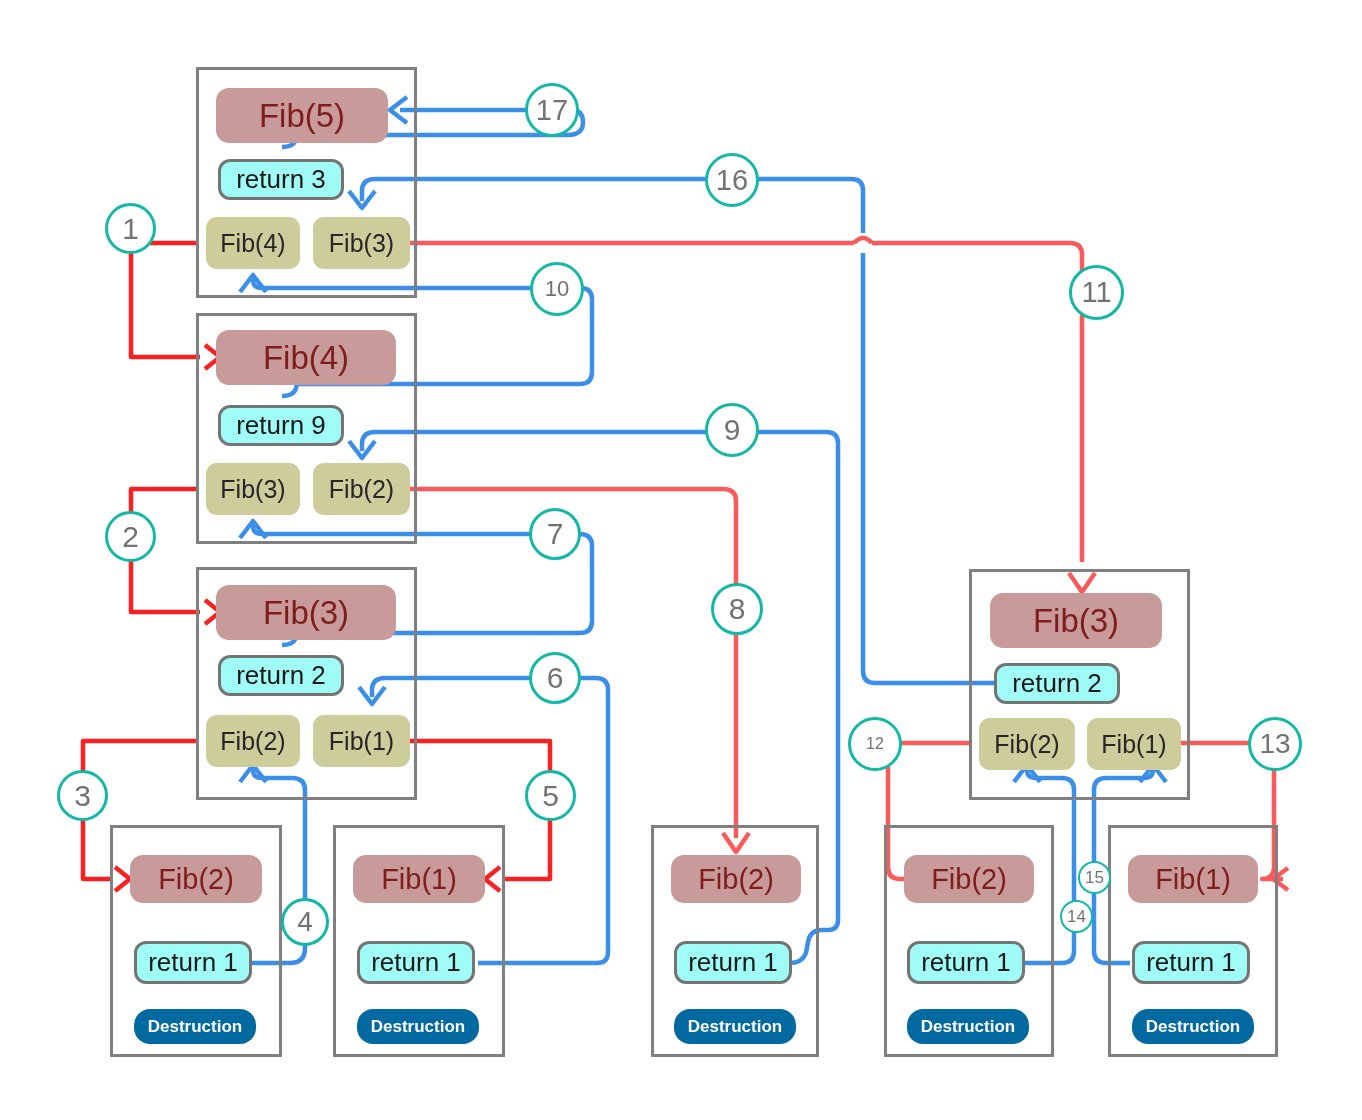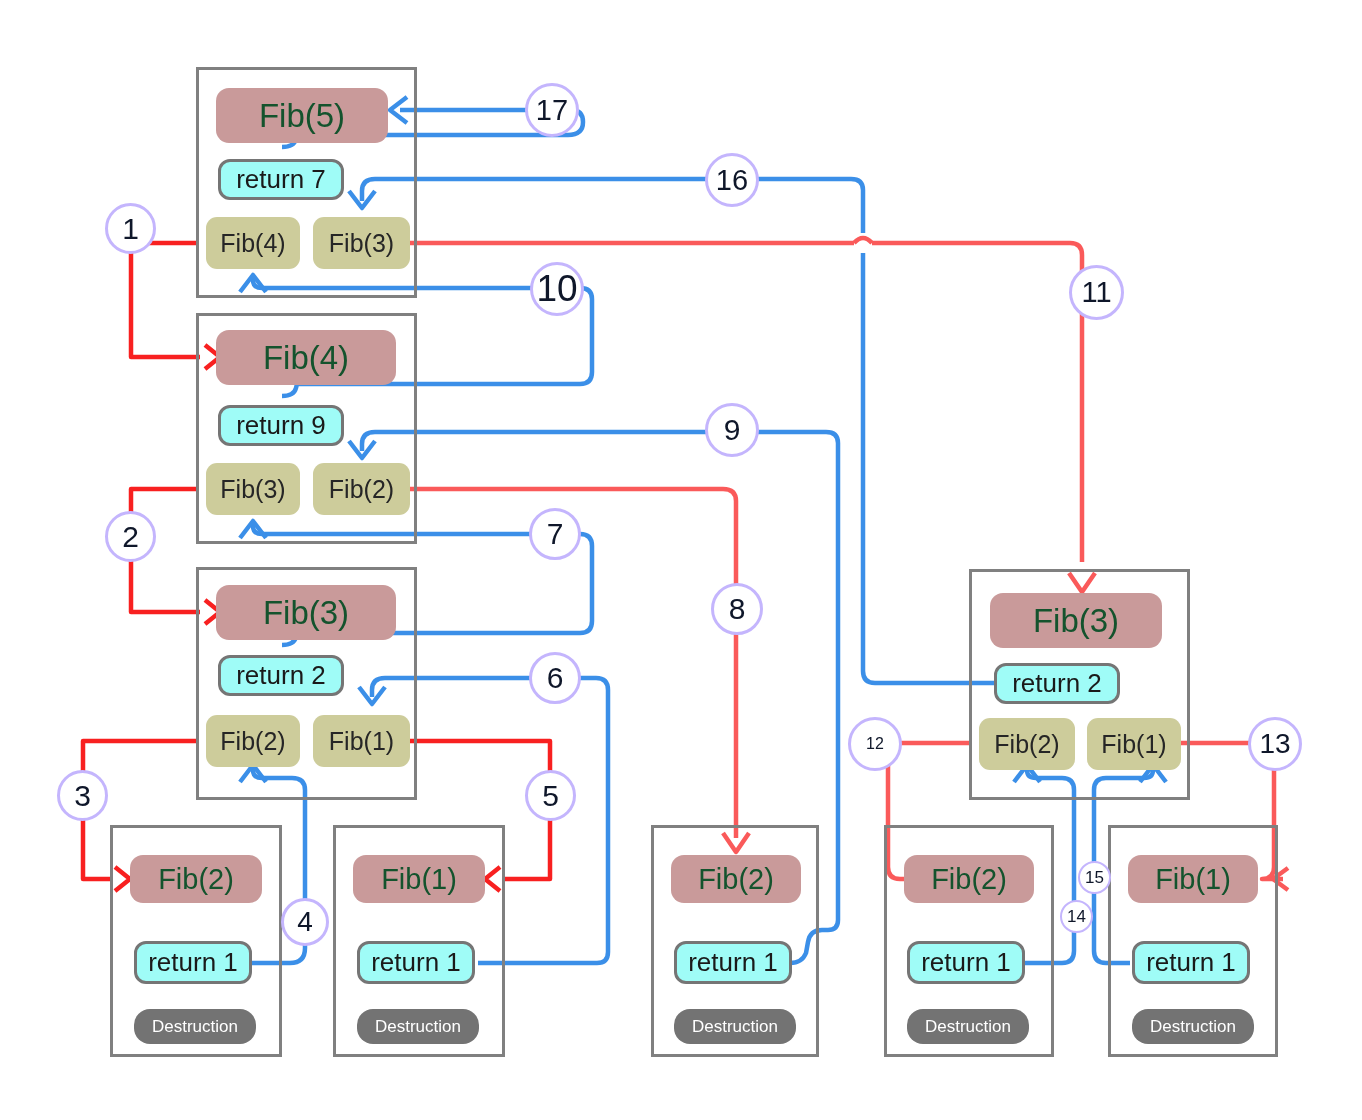--- a/index.html
+++ b/index.html
@@ -22,21 +22,21 @@
     box-sizing: border-box;
     z-index: 5;
   }
   .node-pill {
     position: absolute;
     background: #c99a9a;
     border-radius: 13px;
     display: flex;
     align-items: center;
     justify-content: center;
-    color: #14532d;
+    color: #7f1d1d;
     box-sizing: border-box;
     z-index: 7;
   }
   .ret-pill {
     position: absolute;
     background: #9ffcf7;
     border: 3px solid #757575;
     border-radius: 12px;
     display: flex;
     align-items: center;
@@ -51,39 +51,39 @@
     border-radius: 11px;
     display: flex;
     align-items: center;
     justify-content: center;
     color: #262626;
     box-sizing: border-box;
     z-index: 7;
   }
   .destroy-pill {
     position: absolute;
-    background: #737373;
+    background: #0369a1;
     border-radius: 16px;
     display: flex;
     align-items: center;
     justify-content: center;
     color: #ffffff;
-    font-weight: normal;
+    font-weight: bold;
     box-sizing: border-box;
     z-index: 7;
   }
   .badge {
     position: absolute;
     border-radius: 50%;
     background: #ffffff;
-    border: 3px solid #c4b5fd;
-    display: flex;
-    align-items: center;
-    justify-content: center;
-    color: #0f172a;
+    border: 3px solid #14b8a6;
+    display: flex;
+    align-items: center;
+    justify-content: center;
+    color: #737373;
     box-sizing: border-box;
     z-index: 20;
   }
   .badge.small {
     border-width: 2px;
     text-align: center;
   }
   svg.wires {
     position: absolute;
     left: 0;
@@ -194,21 +194,21 @@
     </g>
 
     <g>
       <path class="blue" d="M 282,147 Q 294,147 296,139 L 297,135 L 568,135 Q 583,135 583,122 L 583,122 Q 583,110 571,110 L 400,110"></path>
       <polyline class="arrowhead-blue" points="407,97 390,110 407,123"></polyline>
     </g>
   </svg>
 
   <div class="frame" style="left:196px; top:67px; width:221px; height:231px;"></div>
   <div class="node-pill" style="left:216px; top:88px; width:172px; height:55px; font-size:33px;">Fib(5)</div>
-  <div class="ret-pill" style="left:218px; top:159px; width:126px; height:41px; font-size:26px;">return 7</div>
+  <div class="ret-pill" style="left:218px; top:159px; width:126px; height:41px; font-size:26px;">return 3</div>
   <div class="child-pill" style="left:206px; top:217px; width:94px; height:52px; font-size:25px;">Fib(4)</div>
   <div class="child-pill" style="left:313px; top:217px; width:97px; height:52px; font-size:25px;">Fib(3)</div>
 
   <div class="frame" style="left:196px; top:313px; width:221px; height:231px;"></div>
   <div class="node-pill" style="left:216px; top:330px; width:180px; height:55px; font-size:33px;">Fib(4)</div>
   <div class="ret-pill" style="left:218px; top:405px; width:126px; height:41px; font-size:26px;">return 9</div>
   <div class="child-pill" style="left:206px; top:463px; width:94px; height:52px; font-size:25px;">Fib(3)</div>
   <div class="child-pill" style="left:313px; top:463px; width:97px; height:52px; font-size:25px;">Fib(2)</div>
 
   <div class="frame" style="left:196px; top:567px; width:221px; height:233px;"></div>
@@ -250,21 +250,21 @@
 
   <div class="badge" style="left:105px; top:203px; width:51px; height:51px; font-size:30px;">1</div>
   <div class="badge" style="left:105px; top:511px; width:51px; height:51px; font-size:30px;">2</div>
   <div class="badge" style="left:57px; top:770px; width:51px; height:51px; font-size:30px;">3</div>
   <div class="badge" style="left:281px; top:898px; width:48px; height:48px; font-size:28px;">4</div>
   <div class="badge" style="left:525px; top:770px; width:51px; height:51px; font-size:30px;">5</div>
   <div class="badge" style="left:529px; top:652px; width:52px; height:52px; font-size:30px;">6</div>
   <div class="badge" style="left:529px; top:508px; width:52px; height:52px; font-size:30px;">7</div>
   <div class="badge" style="left:711px; top:583px; width:52px; height:52px; font-size:30px;">8</div>
   <div class="badge" style="left:705px; top:403px; width:54px; height:54px; font-size:30px;">9</div>
-  <div class="badge" style="left:530px; top:262px; width:54px; height:54px; font-size:37px;">10</div>
+  <div class="badge" style="left:530px; top:262px; width:54px; height:54px; font-size:22px;">10</div>
   <div class="badge" style="left:1069px; top:265px; width:55px; height:55px; font-size:29px;">11</div>
   <div class="badge" style="left:848px; top:717px; width:54px; height:54px; font-size:16px;">12</div>
   <div class="badge" style="left:1248px; top:717px; width:54px; height:54px; font-size:28px;">13</div>
   <div class="badge small" style="left:1060px; top:900px; width:33px; height:33px; font-size:17px;">14</div>
   <div class="badge small" style="left:1078px; top:861px; width:33px; height:33px; font-size:17px;">15</div>
   <div class="badge" style="left:705px; top:153px; width:54px; height:54px; font-size:29px;">16</div>
   <div class="badge" style="left:525px; top:83px; width:54px; height:54px; font-size:29px;">17</div>
 
 </div>
 

